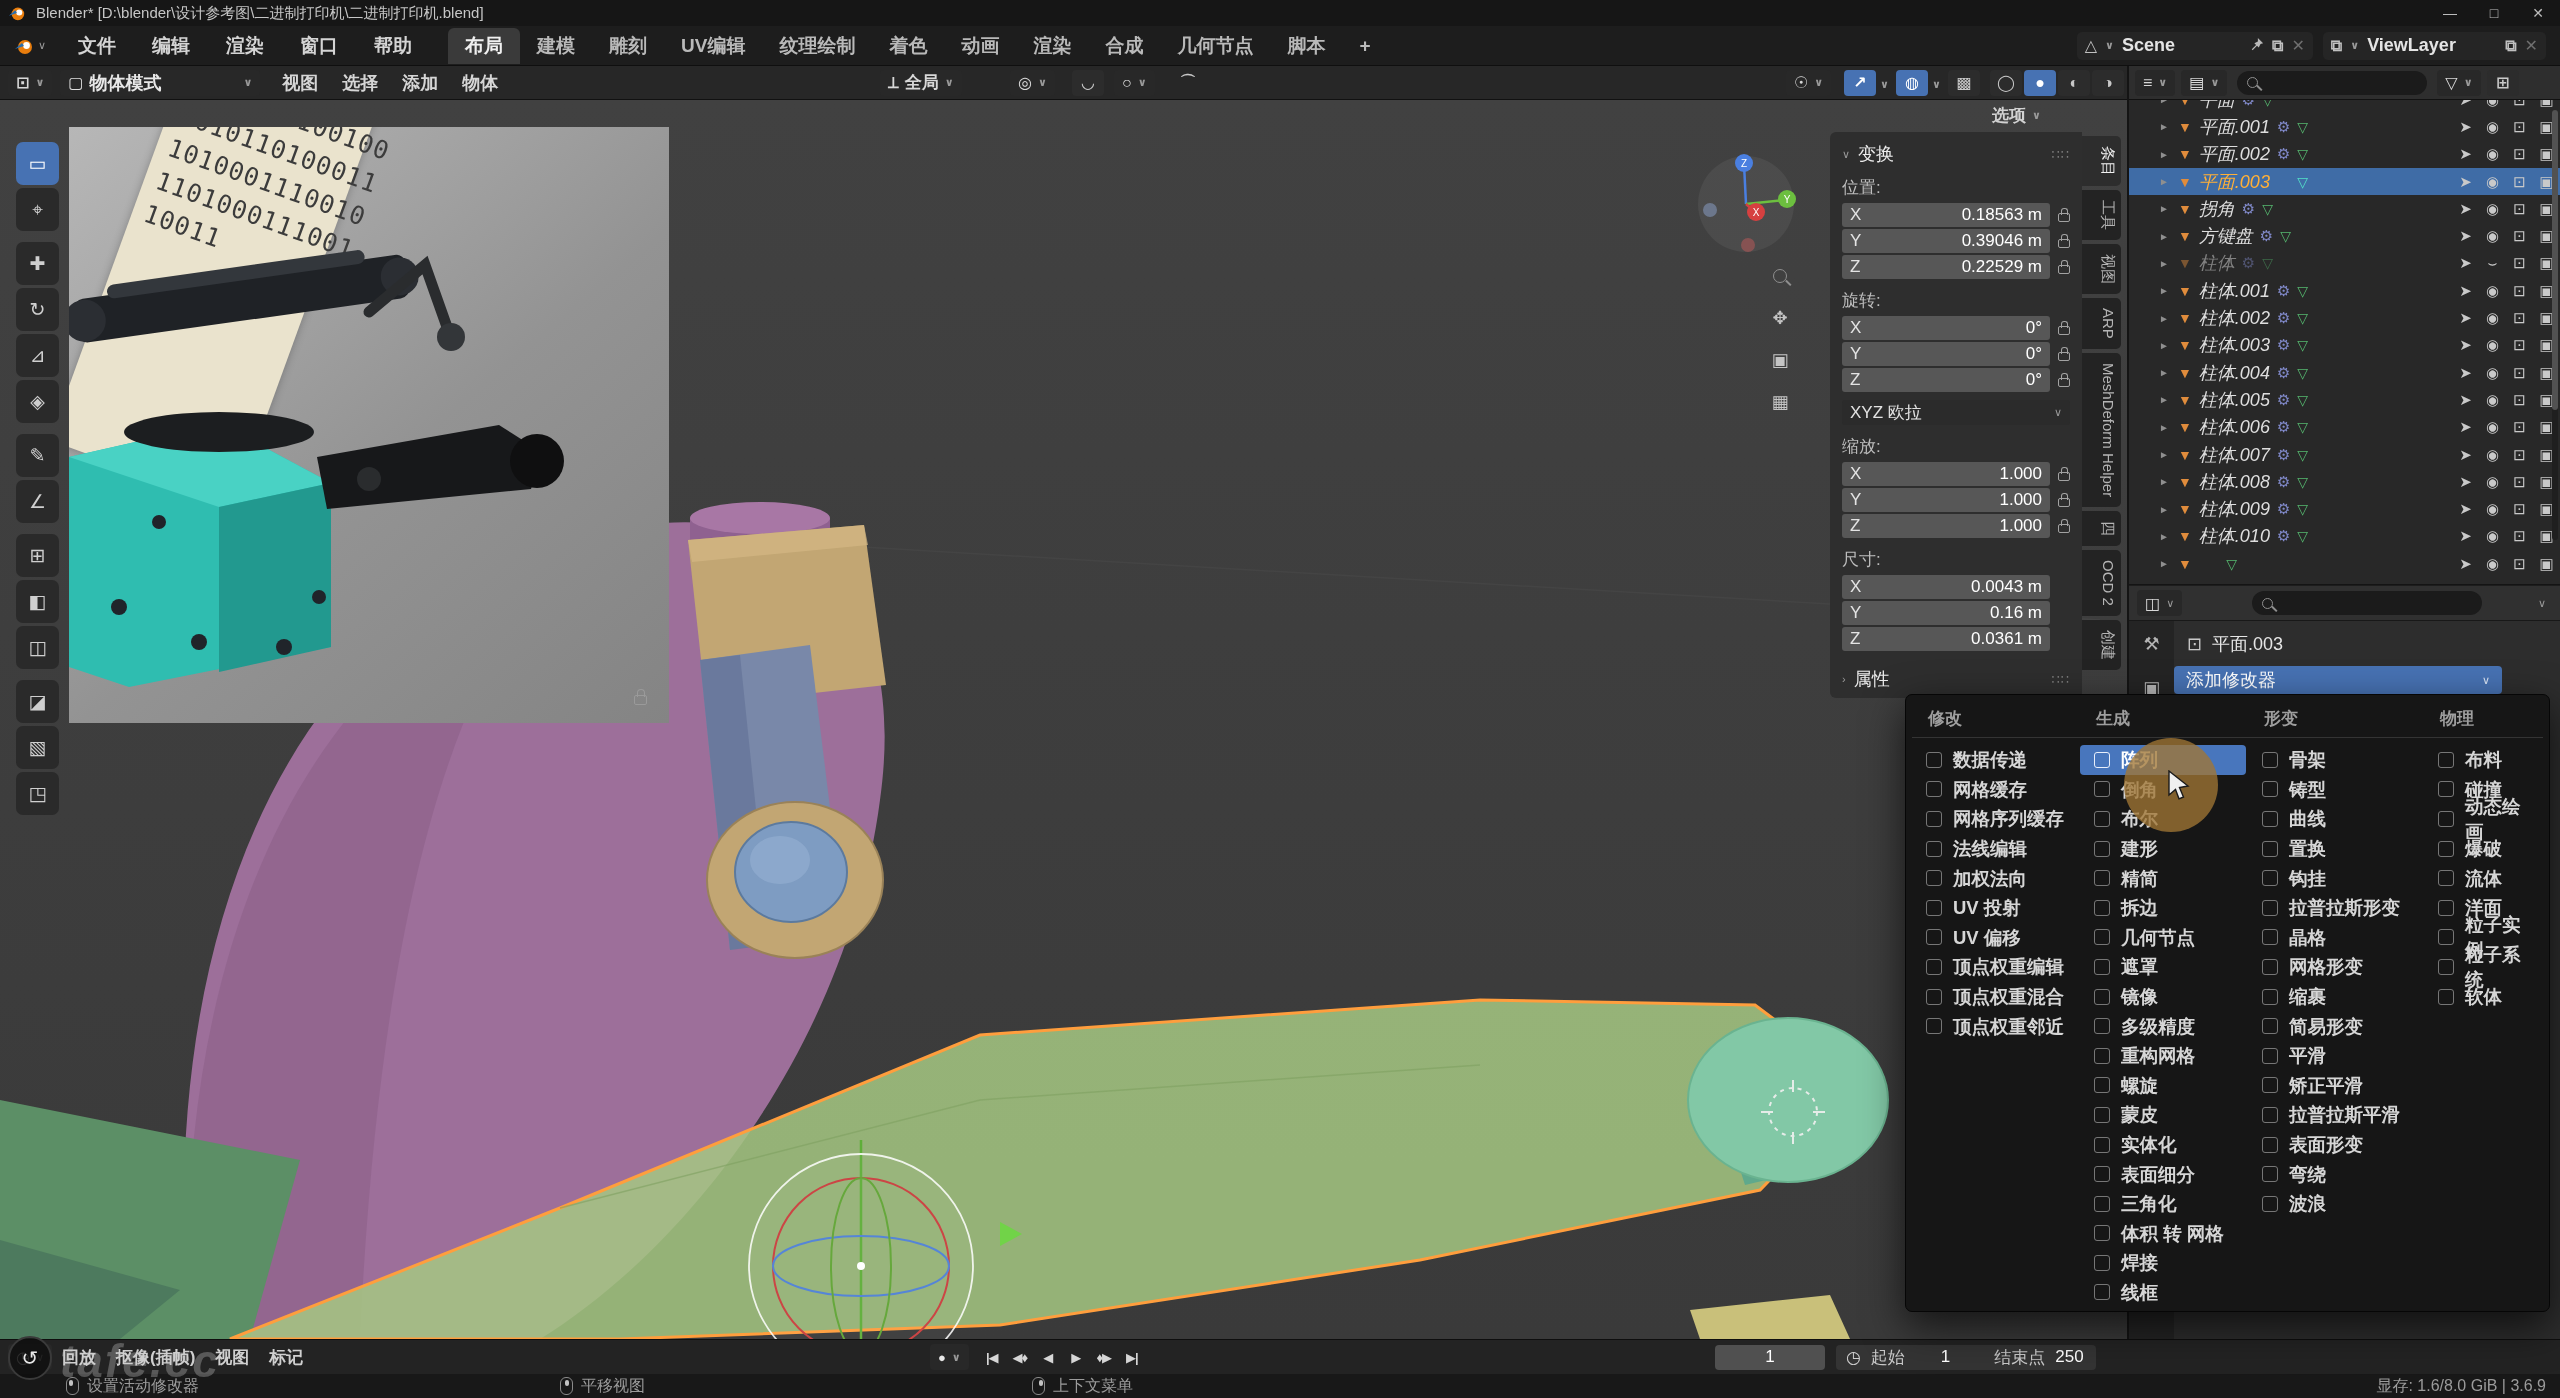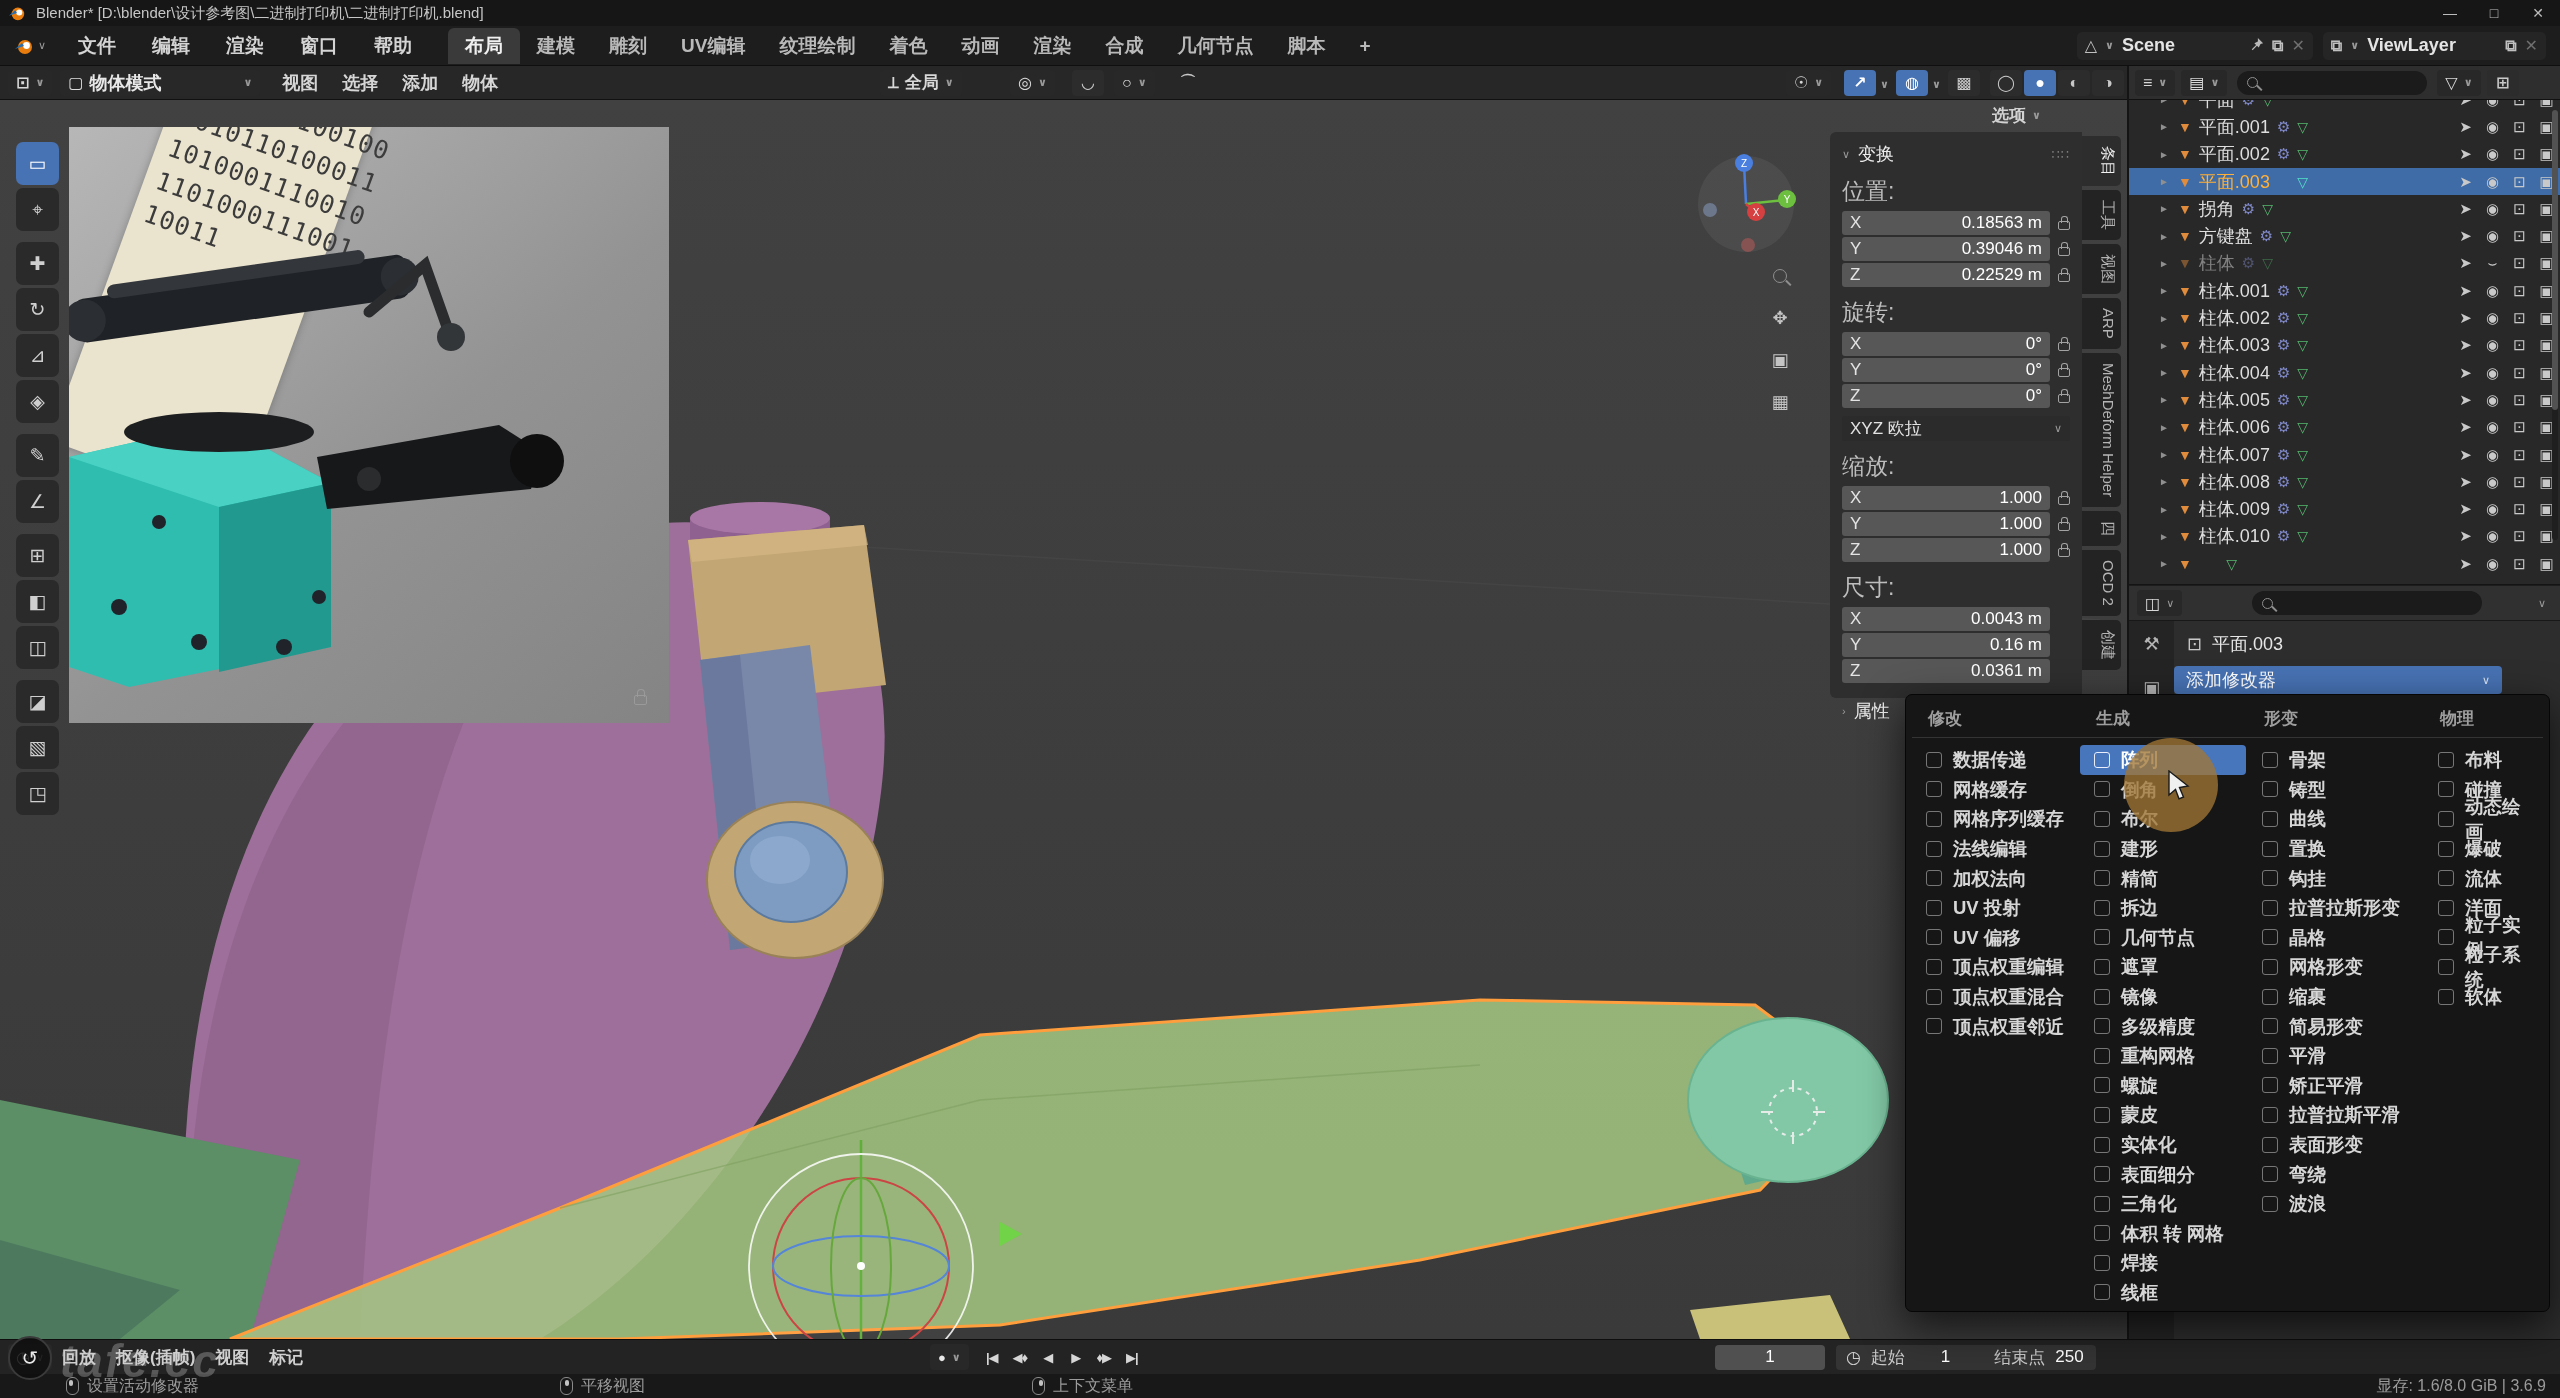--- a/index.html
+++ b/index.html
@@ -42,39 +42,39 @@
   #paper { position:absolute; left:118px; top:-48px; width:196px; height:420px; background:#eae3cd; box-shadow:0 0 8px rgba(0,0,0,.25); transform:rotate(20deg); transform-origin:50% 0; padding:16px 0 0 12px; }
   #paper div { font-family:"DejaVu Sans Mono",monospace; font-size:25px; line-height:35px; color:#3c3c3c; letter-spacing:1px; }
   .locksm { width:13px; height:10px; border:1.5px solid #9a9a9a; border-radius:2px; position:relative; }
   .locksm::before { content:""; position:absolute; left:2px; top:-7px; width:6px; height:7px; border:1.5px solid #9a9a9a; border-bottom:none; border-radius:4px 4px 0 0; }
   
   .vpnavicon { position:absolute; left:1762px; width:36px; height:36px; display:flex; align-items:center; justify-content:center; color:#c4c4c4; font-size:18px; background:rgba(60,60,60,.0); border-radius:50%; }
   
   #npanel { left:1830px; top:32px; width:252px; height:566px; background:rgba(45,45,45,.97); border-radius:6px 0 0 6px; padding:10px 12px; }
   .np-h { font-size:18px; color:#ececec; display:flex; align-items:center; gap:8px; }
   .grip { margin-left:auto; color:#7c7c7c; font-size:13px; letter-spacing:1px; }
-  .np-sub { font-size:23px; color:#bdbdbd; margin:10px 0 4px; }
+  .np-sub { font-size:17px; color:#bdbdbd; margin:10px 0 4px; }
   .fld-row { display:flex; align-items:center; gap:8px; margin-bottom:2px; }
   .fld { background:#575757; border-radius:3px; height:24px; flex:1; display:flex; align-items:center; padding:0 8px; font-size:17px; }
   .fld .axis { color:#e4e4e4; margin-right:8px; }
   .fld .val { margin-left:auto; color:#ffffff; }
   .lock { width:12px; height:9px; border:1.3px solid #a2a2a2; border-radius:2px; position:relative; flex:none; margin-top:5px; }
   .lock::before { content:""; position:absolute; left:1.5px; top:-6px; width:5px; height:6px; border:1.3px solid #a2a2a2; border-bottom:none; border-radius:3px 3px 0 0; }
   .no-locks .lock { visibility:hidden; }
   .euler { background:#2b2b2b; border-radius:3px; height:25px; display:flex; align-items:center; padding:0 8px; font-size:17px; color:#e2e2e2; margin:8px 0 0; }
   
   #ntabs { left:2082px; top:36px; width:45px; display:flex; flex-direction:column; gap:4px; }
   .ntab { writing-mode:vertical-rl; text-orientation:sideways; background:#232323; color:#b5b5b5; font-size:15px; padding:10px 4px; border-radius:0 5px 5px 0; margin-right:6px; white-space:nowrap; }
   .ntab.active { background:#2d2d2d; color:#f1f1f1; }
   
   #outliner { left:2129px; top:100px; width:431px; height:485px; background:#282828; overflow:hidden; border-bottom:1px solid #141414; }
   .ol-row { display:flex; align-items:center; height:27.3px; padding-left:30px; gap:7px; font-size:18px; }
   .ol-exp { color:#8f8f8f; font-size:10px; width:12px; }
   .ol-obj { color:#e08c3c; font-size:14px; }
-  .ol-name { color:#dedede; }
+  .ol-name { color:#dedede;font-style:italic; }
   .ol-w { color:#8089c9; font-size:15px; }
   .ol-m { color:#55b86f; font-size:14px; }
   .ol-right { margin-left:auto; display:flex; }
   .ol-right span { width:27px; text-align:center; color:#c9c9c9; font-size:15px; }
   .ol-row .eye-shut { display:none; }
   .ol-row.eye-closed .eye-shut { display:inline-block; }
   .ol-row.no-wrench .ol-w { visibility:hidden; }
   .ol-row.selected { background:#3f6ca6; }
   .ol-row.selected .ol-name { color:#ffb038; }
   .ol-row.selected .ol-m { color:#52e0c8; }

